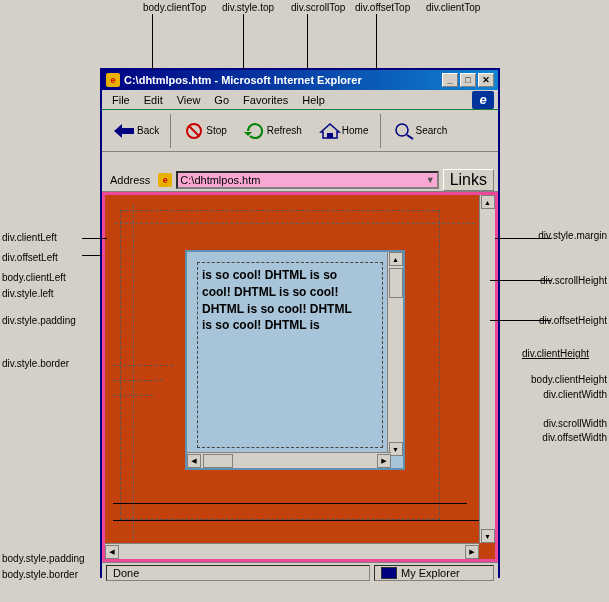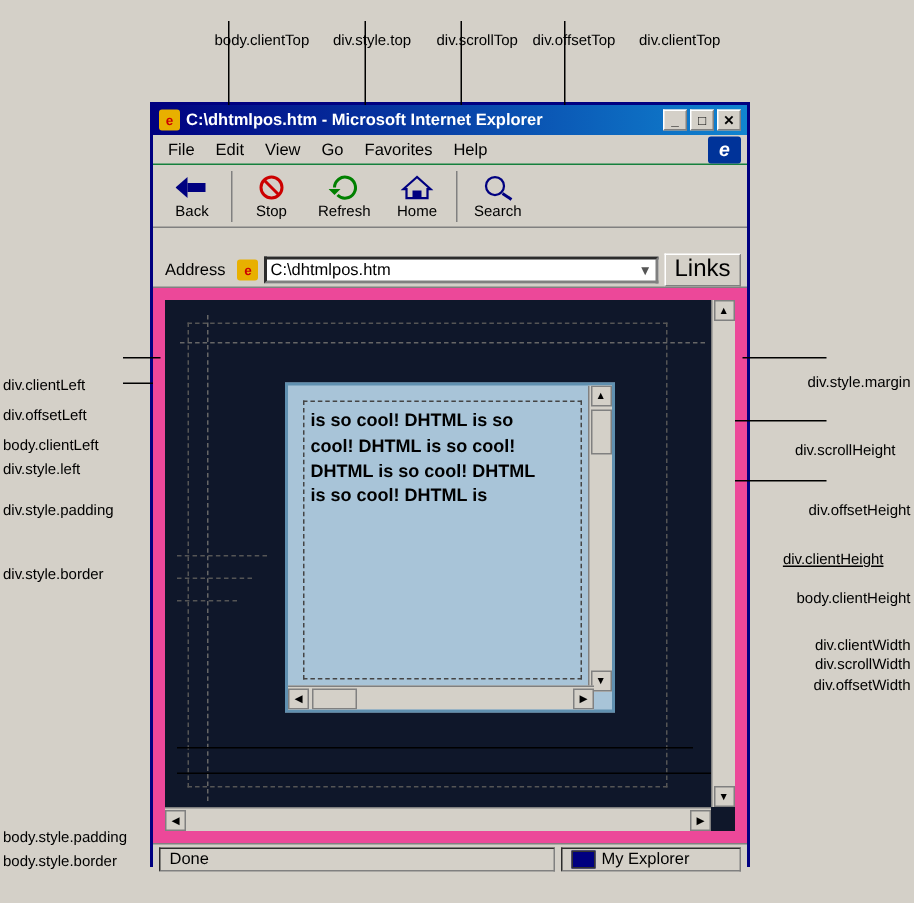--- a/index.html
+++ b/index.html
@@ -85,21 +85,21 @@
       background: #d4d0c8;
       height: 42px;
       display: flex;
       align-items: center;
       padding: 2px 4px;
       gap: 2px;
       border-bottom: 1px solid #808080;
     }
     .toolbar-btn {
       display: flex;
-      flex-direction: column;
+      flex-direction: row;
       align-items: center;
       padding: 2px 6px;
       min-width: 44px;
       cursor: pointer;
       font-size: 10px;
       border: 1px solid transparent;
     }
     .toolbar-btn .icon-area {
       width: 24px; height: 22px;
       display: flex; align-items: center; justify-content: center;
@@ -121,41 +121,41 @@
       margin-top: 16px;
     }
     .address-label {
       font-size: 11px;
       padding: 0 4px;
     }
     .address-input {
       flex: 1;
       height: 18px;
       border: 2px inset #808080;
-      background: #ffffff;
+      background: #f9a8d4;
       font-size: 11px;
       padding: 0 2px;
       display: flex; align-items: center;
     }
     .address-links {
       padding: 1px 6px;
       font-size: 16px;
       background: #d4d0c8;
       border: 1px solid #808080;
       border-top-color: #fff;
       border-left-color: #fff;
     }
 
     
     .content-area {
-      background: #0f172a;
+      background: #c2410c;
       position: relative;
       height: calc(100% - 110px);
       overflow: hidden;
-      border: 8px solid #ec4899;
+      border: 3px solid #ec4899;
     }
 
     
     .status-bar {
       background: #d4d0c8;
       height: 20px;
       display: flex;
       align-items: center;
       padding: 0 4px;
       border-top: 1px solid #808080;
@@ -175,39 +175,39 @@
       height: 16px; display: flex; align-items: center; gap: 4px;
     }
     .monitor-icon {
       width: 16px; height: 12px;
       border: 1px solid #333;
       background: #000080;
       position: relative;
     }
 
     
-    .anno { position: absolute; font-size: 10px; color: #000; margin-top: 20px; }
+    .anno { position: absolute; font-size: 10px; color: #000; }
   </style>
 </head>
 <body>
 
 <div class="diagram-container">
 
   <span class="anno" style="top:2px; left:143px;">body.clientTop</span>
   <span class="anno" style="top:2px; left:222px;">div.style.top</span>
   <span class="anno" style="top:2px; left:291px;">div.scrollTop</span>
   <span class="anno" style="top:2px; left:355px;">div.offsetTop</span>
   <span class="anno" style="top:2px; left:426px;">div.clientTop</span>
 
   <span class="anno" style="top:230px; right:2px;">div.style.margin</span>
-  <span class="anno" style="top:275px; right:12px;">div.scrollHeight</span>
+  <span class="anno" style="top:275px; right:2px;">div.scrollHeight</span>
   <span class="anno" style="top:315px; right:2px;">div.offsetHeight</span>
   <span class="anno" style="top:348px; right:20px;text-decoration:underline;">div.clientHeight</span>
   <span class="anno" style="top:374px; right:2px;">body.clientHeight</span>
-  <span class="anno" style="top:405px; right:2px;">div.clientWidth</span>
+  <span class="anno" style="top:389px; right:2px;">div.clientWidth</span>
   <span class="anno" style="top:418px; right:2px;">div.scrollWidth</span>
   <span class="anno" style="top:432px; right:2px;">div.offsetWidth</span>
 
   <span class="anno" style="top:232px; left:2px;">div.clientLeft</span>
   <span class="anno" style="top:252px; left:2px;">div.offsetLeft</span>
   <span class="anno" style="top:272px; left:2px;">body.clientLeft</span>
   <span class="anno" style="top:288px; left:2px;">div.style.left</span>
   <span class="anno" style="top:315px; left:2px;">div.style.padding</span>
   <span class="anno" style="top:358px; left:2px;">div.style.border</span>
 

